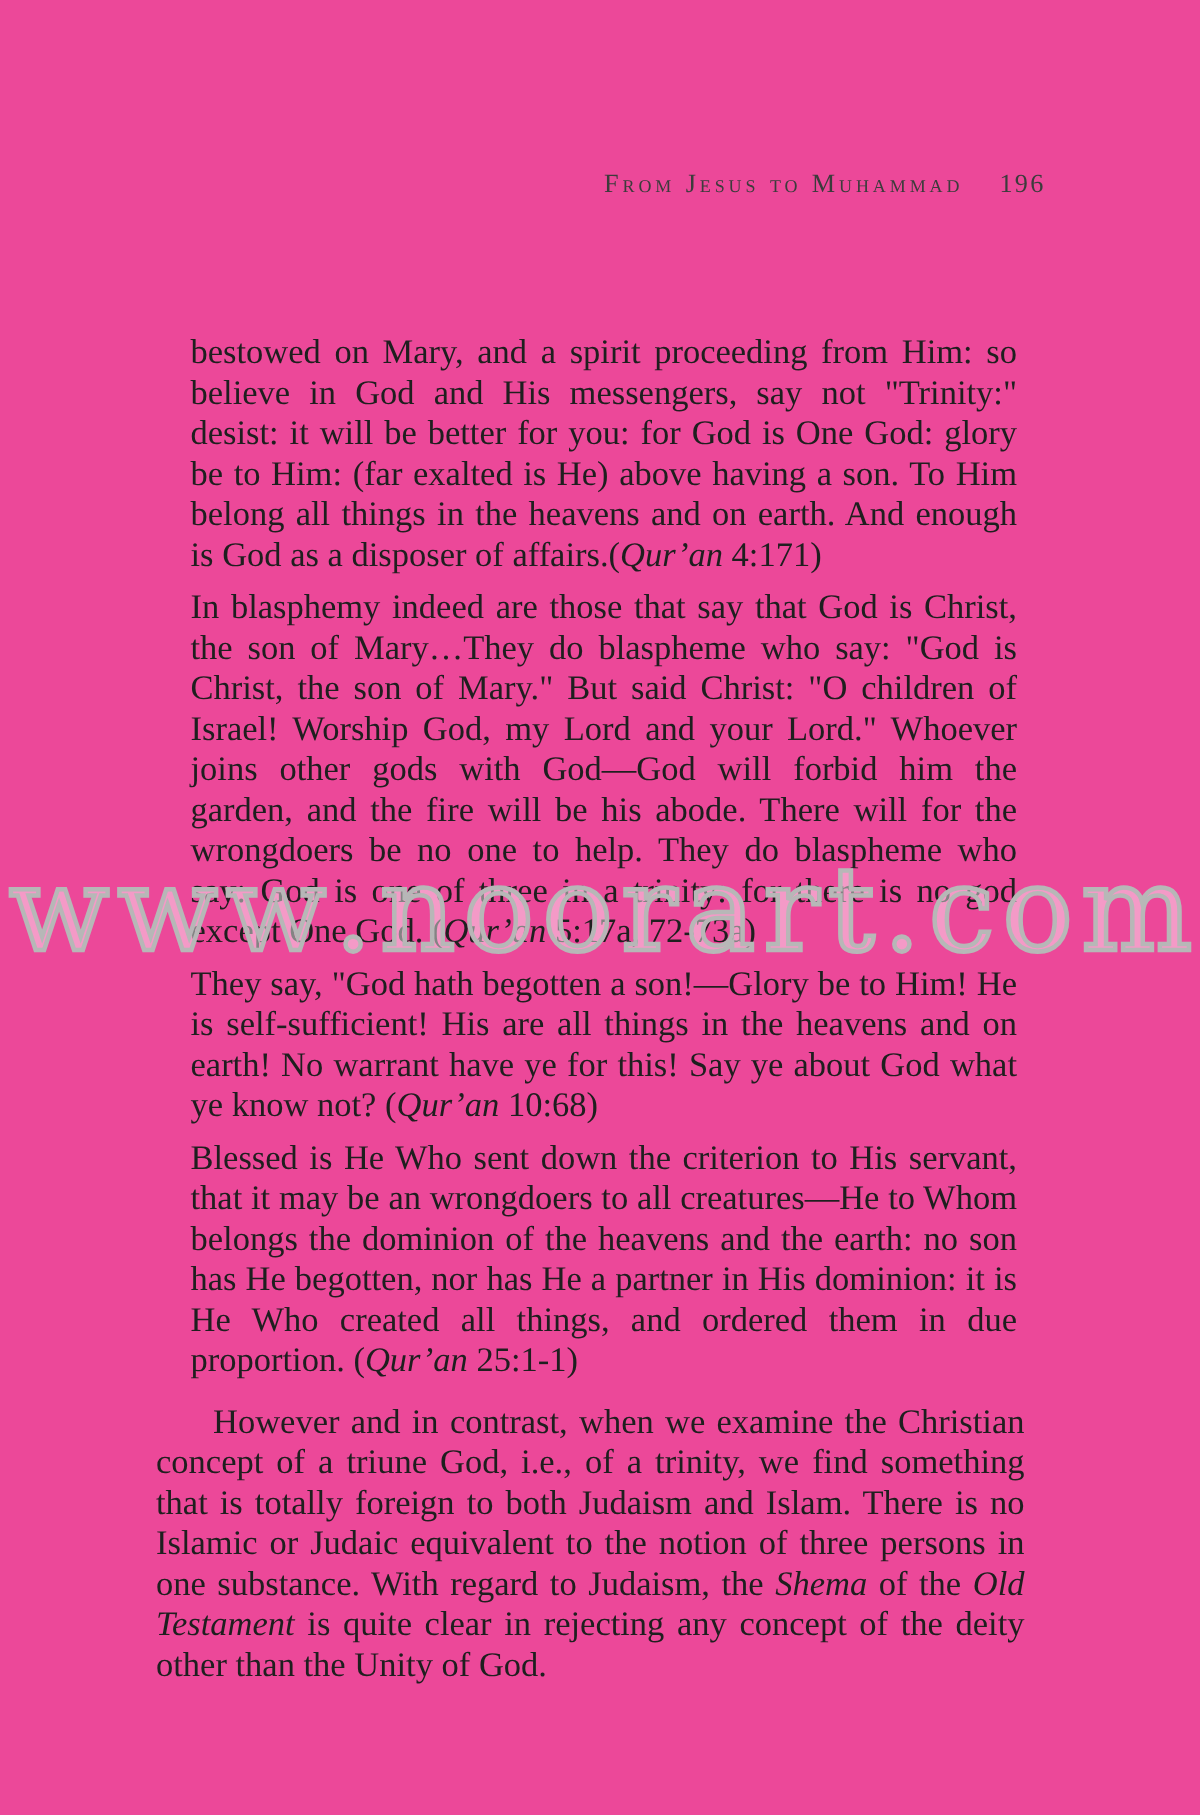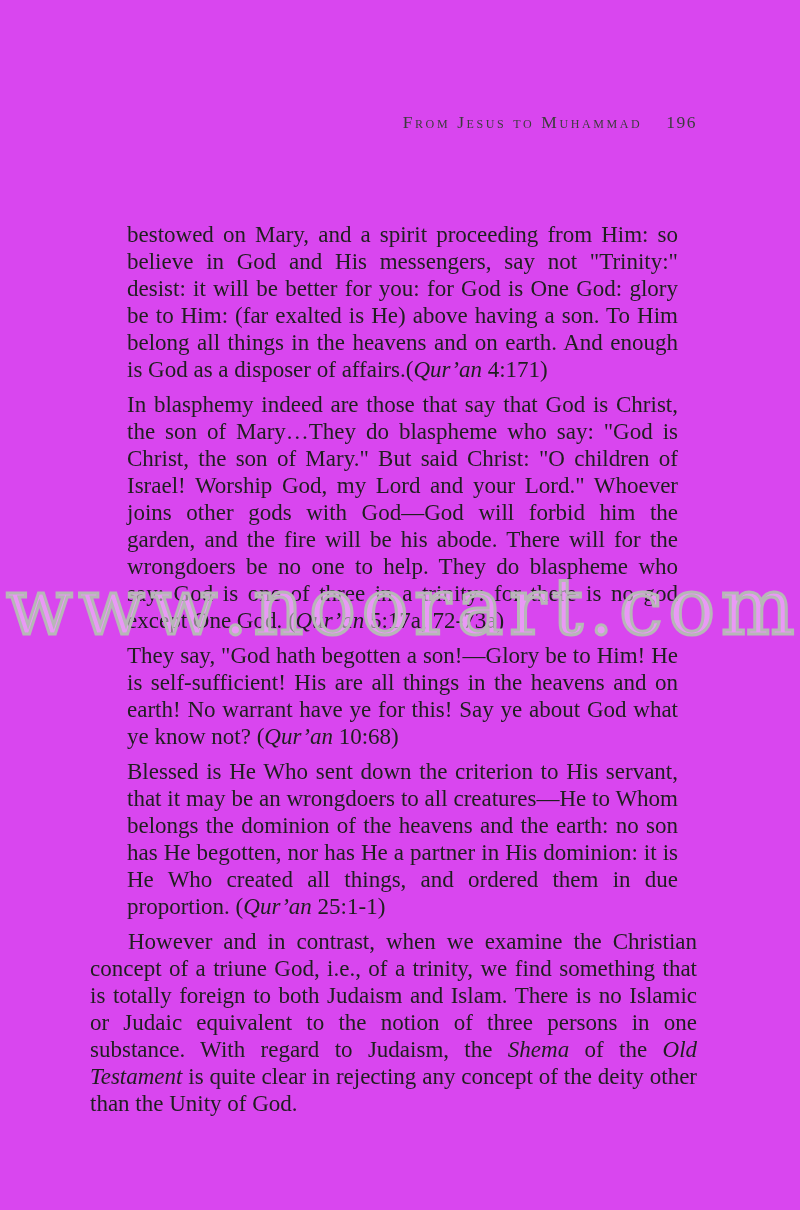--- a/index.html
+++ b/index.html
@@ -1,21 +1,21 @@
 <!DOCTYPE html>
 <html><head>
 <meta charset="utf-8">
 <style>
   html, body { margin: 0; padding: 0; background: #e8e8e8; }
   .page {
     position: relative;
     width: 800px;
     height: 1210px;
     margin: 0 auto;
-    background: #d946ef;
+    background: #ec4899;
     overflow: hidden;
     font-family: "Liberation Serif", serif;
     color: #1f1f1f;
   }
 
   
   .running-head {
     position: absolute;
     top: 112px;
     left: 90px;
@@ -43,21 +43,21 @@
     font-size: 23px;
     line-height: 27px;
     text-align: justify;
     text-justify: inter-word;
   }
   .content blockquote {
     margin: 0 19px 8px 37px; 
     padding: 0;
   }
   .content p.body-par {
-    margin: 0;
+    margin: 14px;
     text-indent: 38px;
   }
   .content i { font-style: italic; }
 
   
   .watermark {
     position: absolute;
     top: 565px;
     left: 6px;
     right: 5px;

